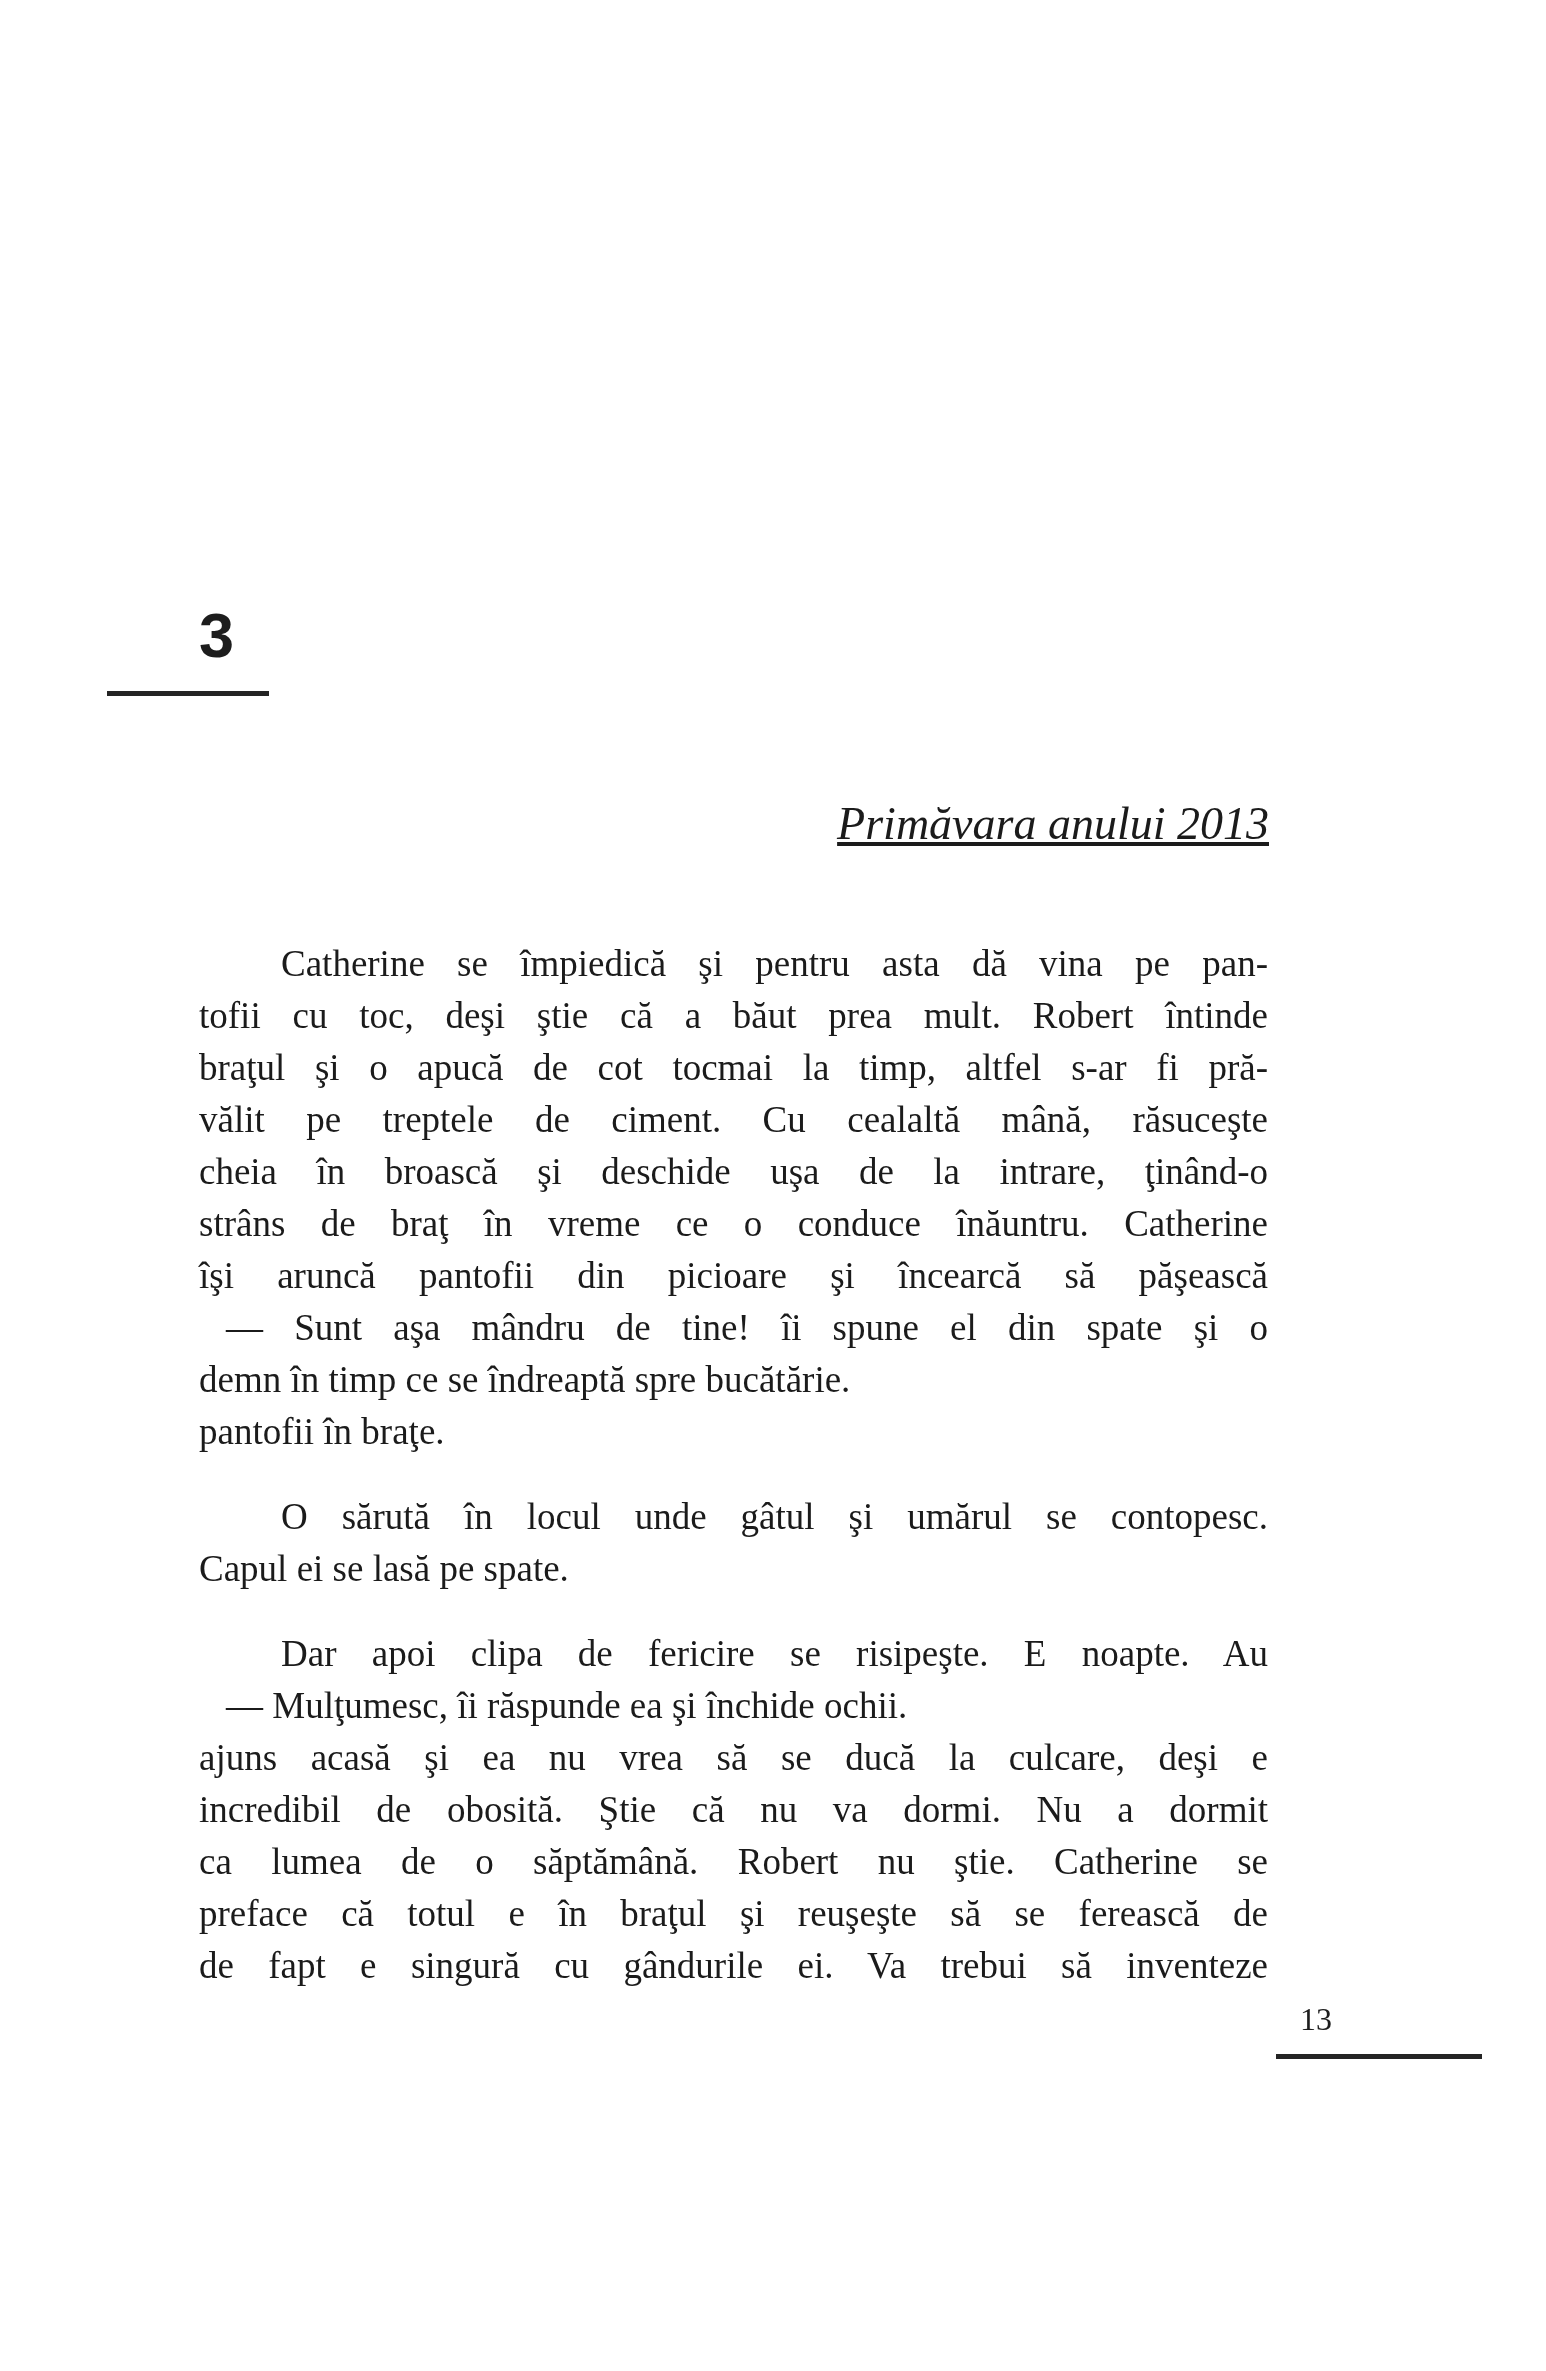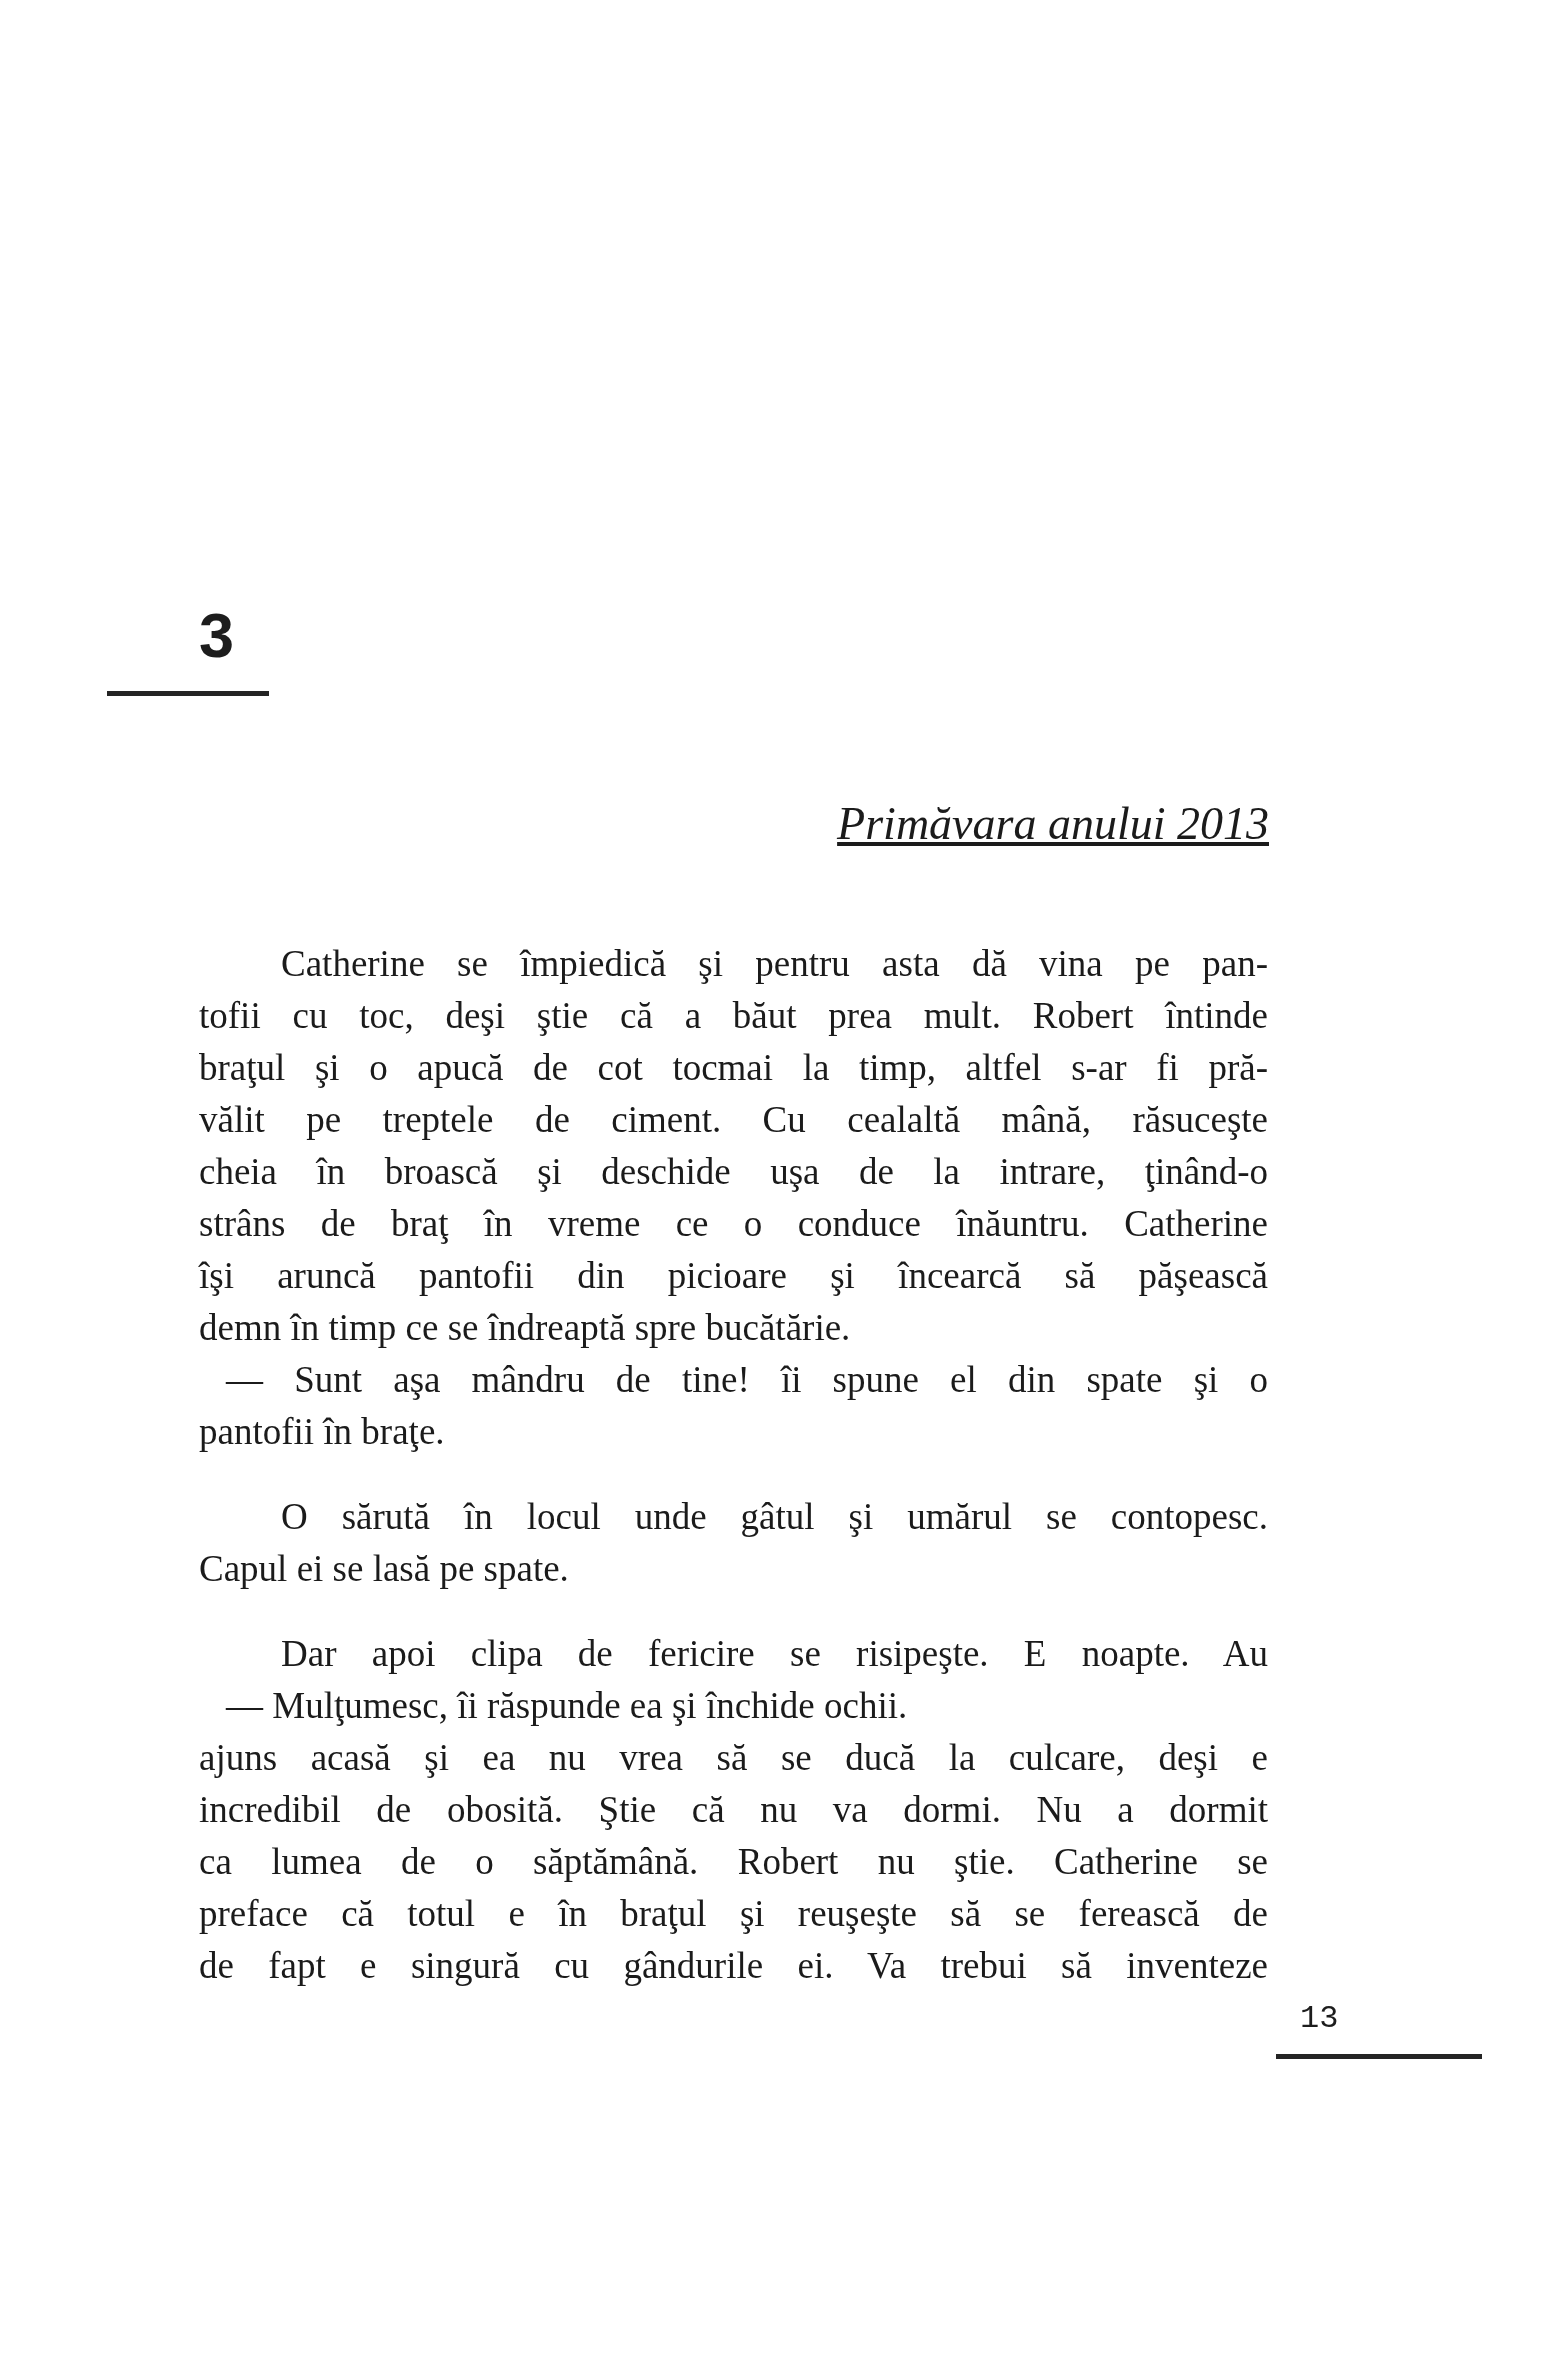--- a/index.html
+++ b/index.html
@@ -73,21 +73,21 @@
     text-align-last: justify;
   }
   .line.ind      { padding-left: 82px; margin-top: 33px; }
   .line.dash-ind { padding-left: 27px; }
 
   
   .page-number {
     position: absolute;
     left: 1300px;
     top: 2003px;
-    font-family: Liberation Mono, monospace;
+    font-family: Liberation Serif, serif;
     font-size: 32px;
     line-height: 1;
     color: #1d1d1d;
   }
   .page-number-rule {
     position: absolute;
     left: 1276px;
     top: 2054px;
     width: 206px;
     height: 4.9px;
@@ -105,22 +105,22 @@
   <div class="section-heading">Primăvara anului 2013</div>
 
   <div class="body-text">
     <div class="line j ind">Catherine se împiedică şi pentru asta dă vina pe pan-</div>
     <div class="line j">tofii cu toc, deşi ştie că a băut prea mult. Robert întinde</div>
     <div class="line j">braţul şi o apucă de cot tocmai la timp, altfel s-ar fi pră-</div>
     <div class="line j">vălit pe treptele de ciment. Cu cealaltă mână, răsuceşte</div>
     <div class="line j">cheia în broască şi deschide uşa de la intrare, ţinând-o</div>
     <div class="line j">strâns de braţ în vreme ce o conduce înăuntru. Catherine</div>
     <div class="line j">îşi aruncă pantofii din picioare şi încearcă să păşească</div>
+    <div class="line j dash-ind">— Sunt aşa mândru de tine! îi spune el din spate şi o</div>
     <div class="line">demn în timp ce se îndreaptă spre bucătărie.</div>
-    <div class="line j dash-ind">— Sunt aşa mândru de tine! îi spune el din spate şi o</div>
     <div class="line">pantofii în braţe.</div>
     <div class="line j ind">O sărută în locul unde gâtul şi umărul se contopesc.</div>
     <div class="line">Capul ei se lasă pe spate.</div>
     <div class="line j ind">Dar apoi clipa de fericire se risipeşte. E noapte. Au</div>
     <div class="line dash-ind">— Mulţumesc, îi răspunde ea şi închide ochii.</div>
     <div class="line j">ajuns acasă şi ea nu vrea să se ducă la culcare, deşi e</div>
     <div class="line j">incredibil de obosită. Ştie că nu va dormi. Nu a dormit</div>
     <div class="line j">ca lumea de o săptămână. Robert nu ştie. Catherine se</div>
     <div class="line j">preface că totul e în braţul şi reuşeşte să se ferească de</div>
     <div class="line j">de fapt e singură cu gândurile ei. Va trebui să inventeze</div>

